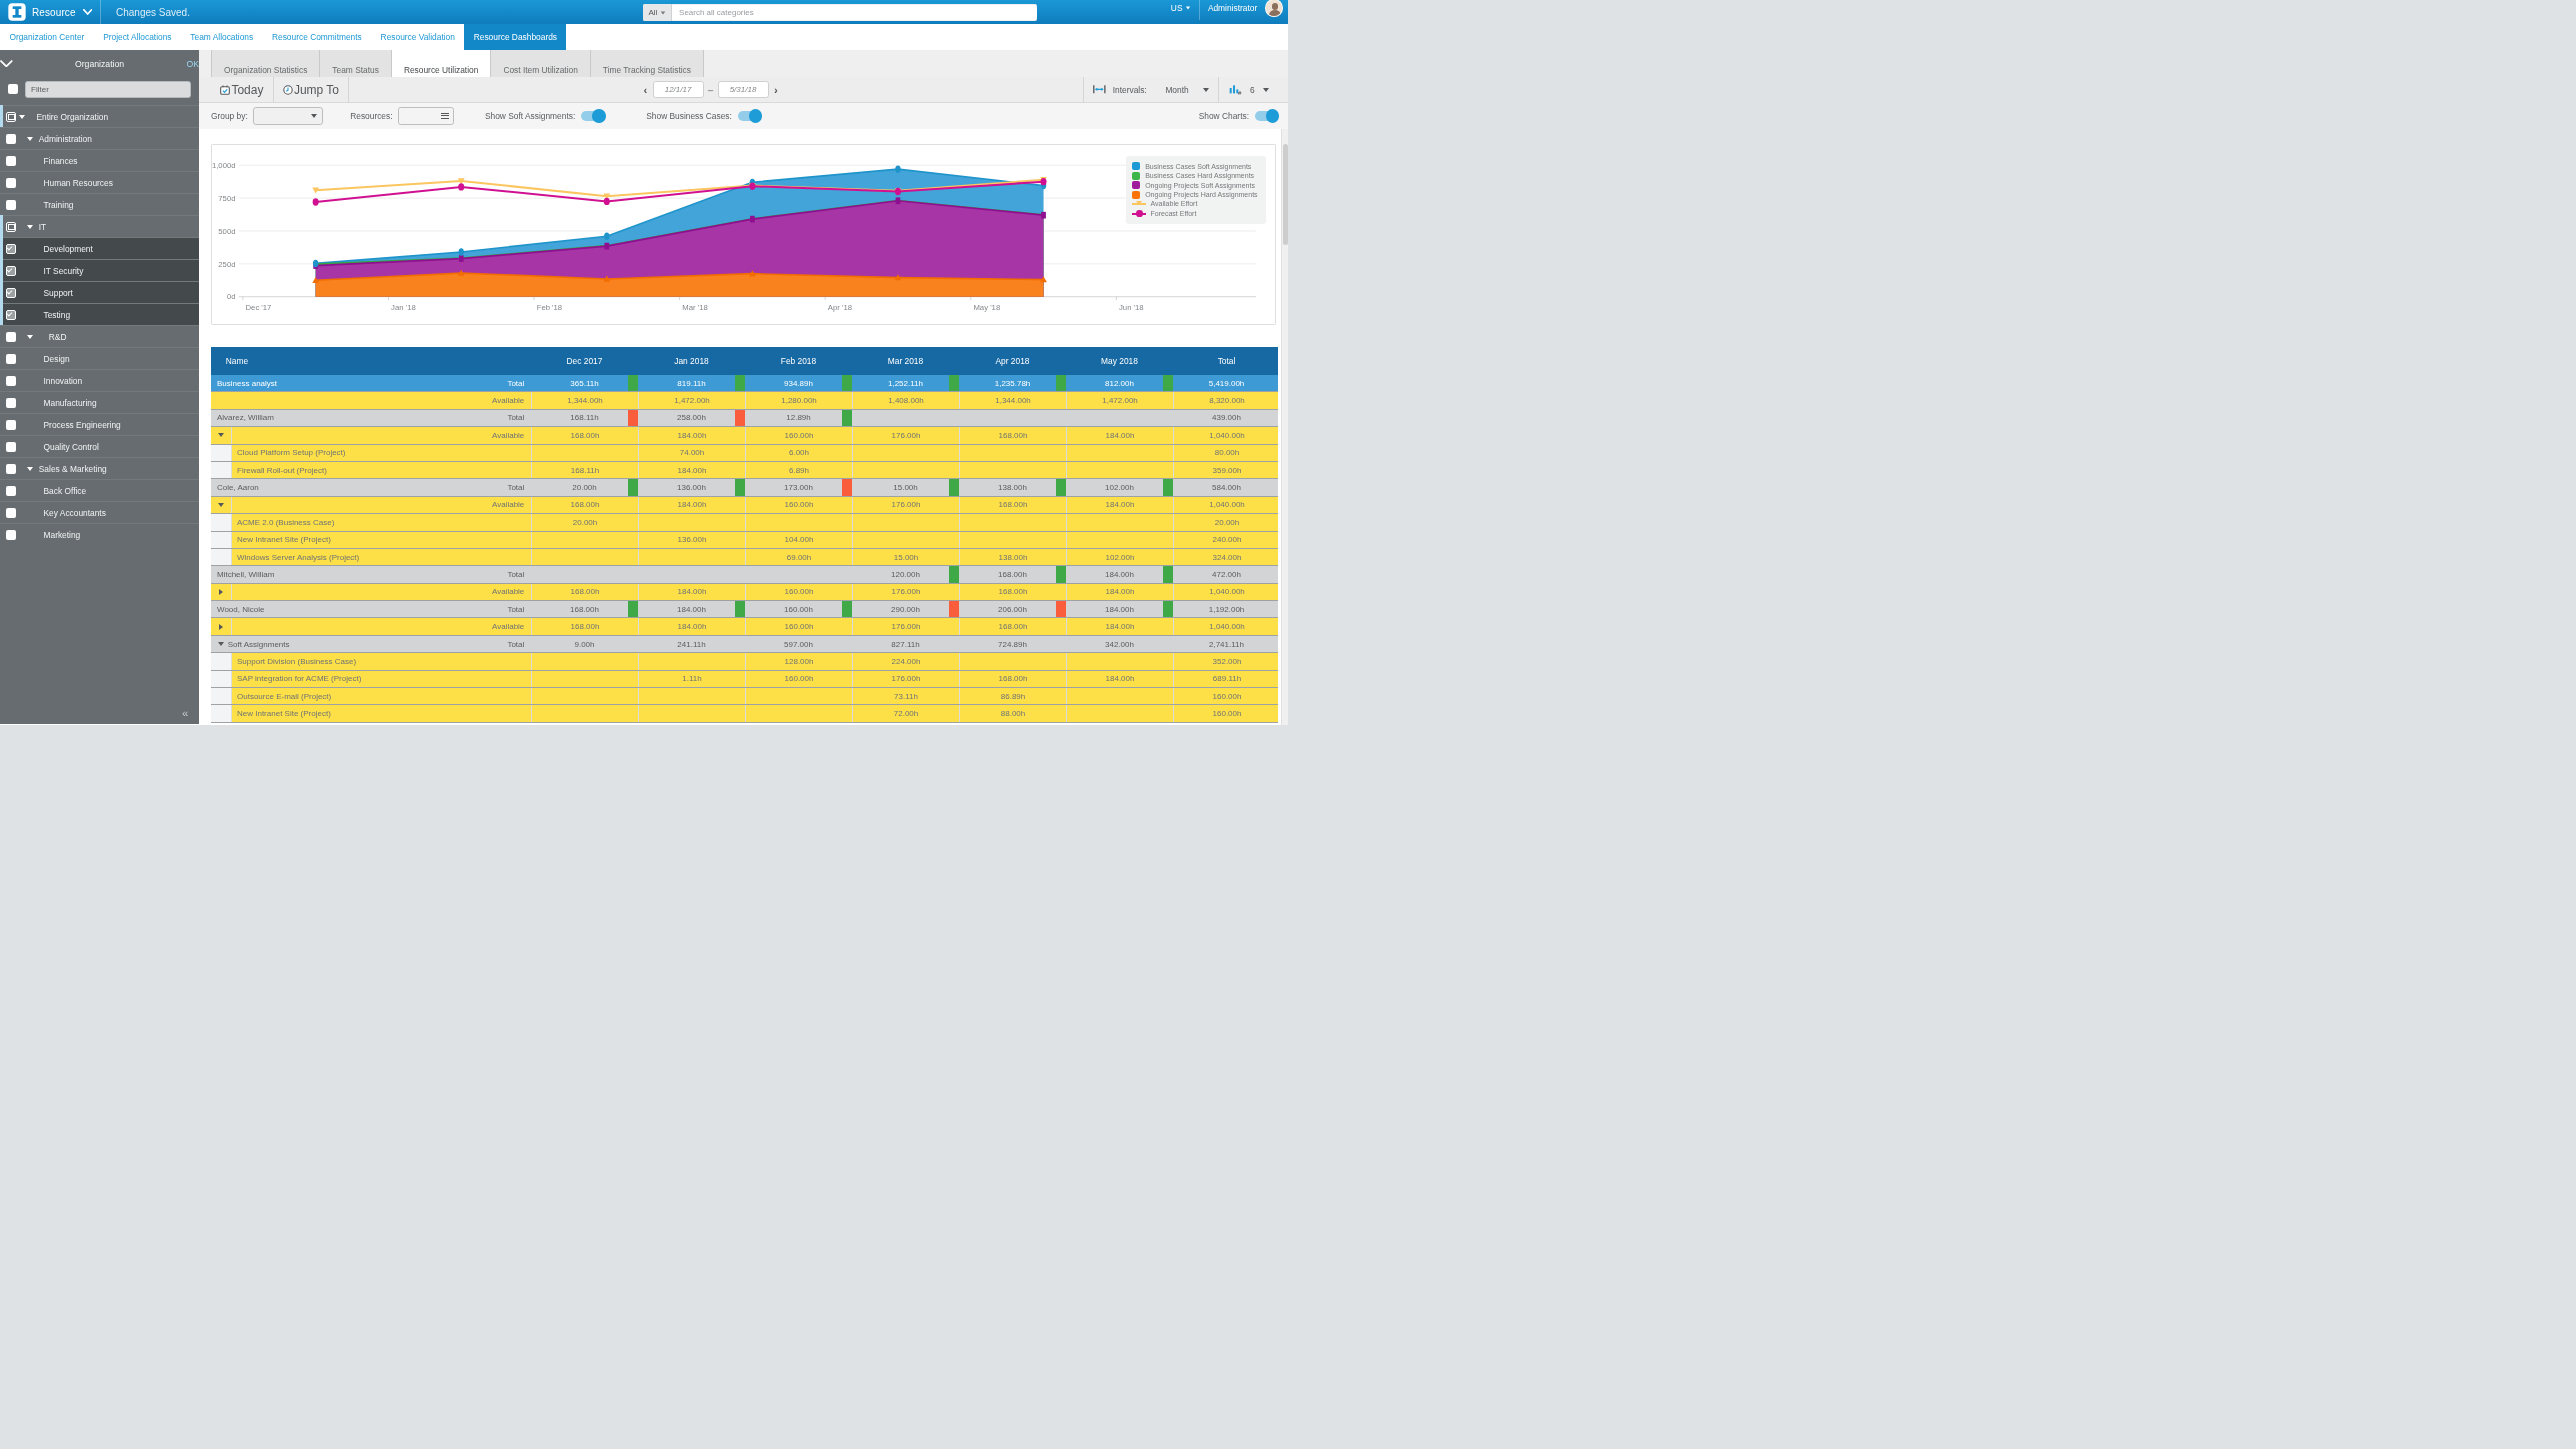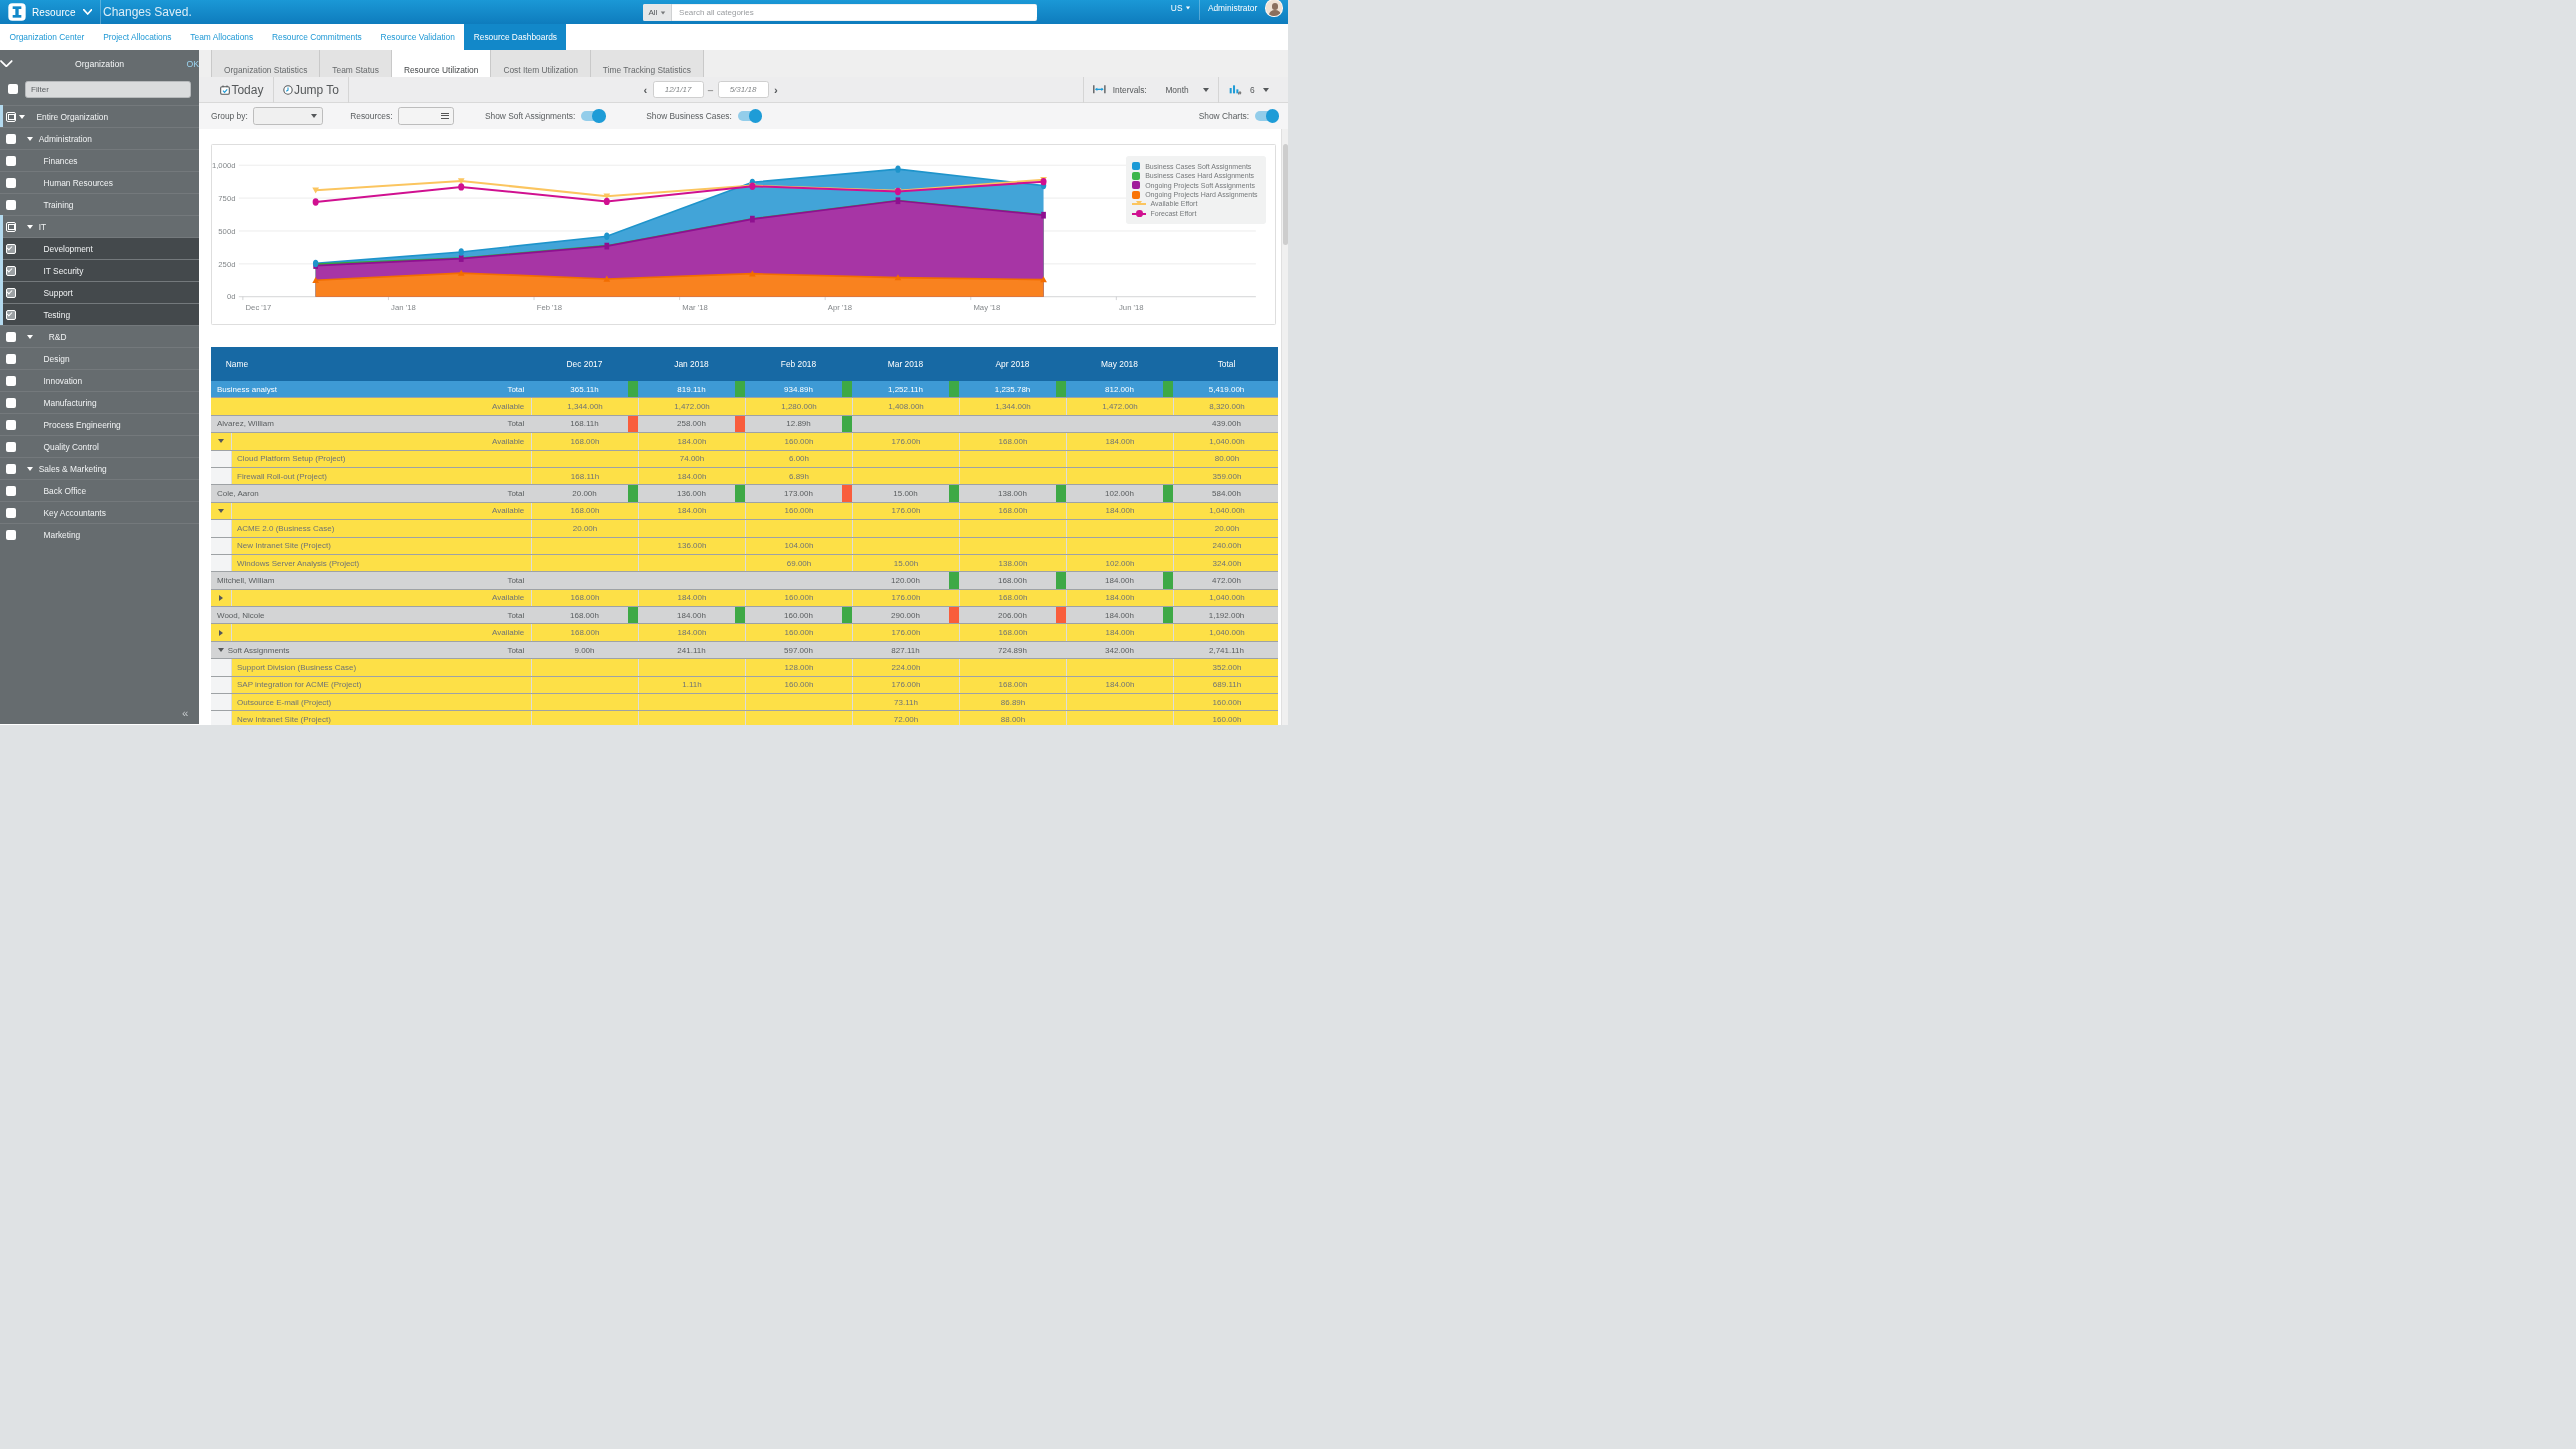--- a/index.html
+++ b/index.html
@@ -8,21 +8,21 @@
        font-family:"Liberation Sans",sans-serif;-webkit-font-smoothing:antialiased;}
 
   
   .topbar{position:absolute;left:0;top:0;width:1288px;height:24px;
           background:linear-gradient(180deg,#1b98d6 0%,#0e7cbd 100%);display:flex;align-items:center;}
   .brand{display:flex;align-items:center;gap:6px;padding:0 8px;height:100%;}
   .brand svg{display:block;}
   .appname{color:#fff;font-size:10px;letter-spacing:0.1px;}
   .brand .chev{margin-left:1.3px;}
   .tb-sep{width:0.7px;height:24px;background:rgba(255,255,255,.28);}
-  .status{color:rgba(255,255,255,.85);font-size:12px;margin-left:2px;}
+  .status{color:rgba(255,255,255,.85);font-size:10px;margin-left:15px;}
   .search{position:absolute;left:643px;top:4px;width:394px;height:17px;background:#fff;border-radius:2px;
           display:flex;align-items:center;overflow:hidden;box-shadow:0 0 0 0.7px rgba(0,0,0,.08) inset;}
   .search-scope{background:#e6e7e8;border-right:0.7px solid #cfd1d2;height:100%;display:flex;align-items:center;
                 gap:2.7px;padding:0 5.4px;font-size:8px;color:#55585a;cursor:pointer;}
   .search input{border:0;outline:0;flex:1;font-size:8px;padding:0 6.7px;color:#333;
                 font-family:"Liberation Sans",sans-serif;}
   .search input::placeholder{color:#9a9da0;}
   .tb-right{position:absolute;right:5.4px;top:0;height:16px;display:flex;align-items:center;gap:8px;}
   .locale,.username{color:#fff;font-size:8.4px;display:flex;align-items:center;gap:2.7px;cursor:pointer;}
   .avatar{width:17.4px;height:17.4px;border-radius:50%;background:#f0e2d4;position:relative;overflow:hidden;
@@ -106,21 +106,21 @@
   .lg-line{width:13.4px;height:8px;position:relative;flex:0 0 auto;}
   .lg-line .bar{position:absolute;left:0;right:0;top:3.4px;height:2px;}
   .lg-line .tri{position:absolute;left:3.4px;top:1.3px;width:0;height:0;border-left:3.4px solid transparent;
                 border-right:3.4px solid transparent;border-top:4.7px solid;}
   .lg-line .dot{position:absolute;left:3.4px;top:0.7px;width:6.7px;height:6.7px;border-radius:50%;}
   .lg-txt{font-size:7px;color:#76797b;white-space:nowrap;}
 
   
   .utable{position:absolute;left:211px;top:347px;width:1067px;}
   .thead,.trow{display:grid;grid-template-columns:320px repeat(7,107px);}
-  .thead{height:34px;background:#1769a4;color:#fff;font-size:8.4px;align-items:center;}
+  .thead{height:28px;background:#1769a4;color:#fff;font-size:8.4px;align-items:center;}
   .thead .hc{text-align:center;}
   .thead .hc.name{text-align:left;padding-left:14.8px;}
   .trow{height:17.4px;border-bottom:0.7px solid #9ea2a5;font-size:8px;color:#6f7375;}
   .trow .cell{position:relative;display:flex;align-items:center;justify-content:center;}
   .trow .cell.name{justify-content:flex-start;}
   .trow.summary{background:#3e9ad5;color:#fff;}
   .trow.group{background:#d3d4d5;color:#595d5f;}
   .trow.available,.trow.item{background:#fde047;text-align:center;}
   .trow.available .cell.val,.trow.item .cell.val{border-left:0.7px solid #dcdcdc;}
   .gname{padding-left:6px;white-space:nowrap;}

